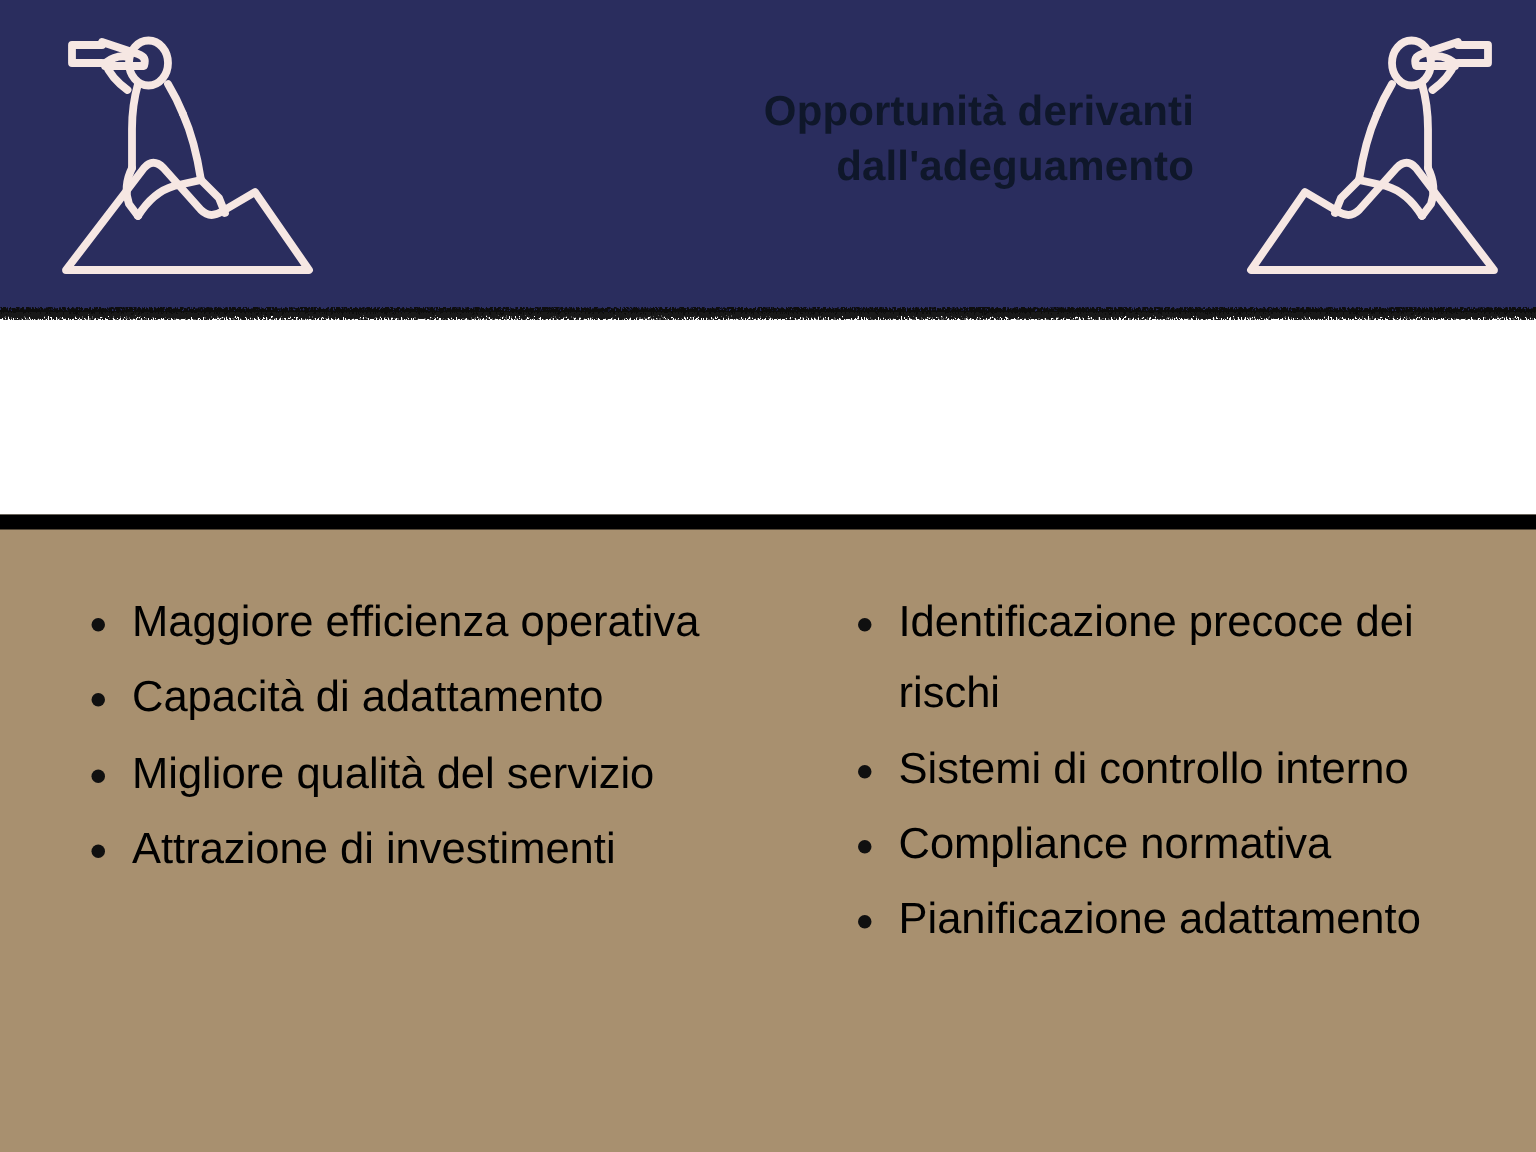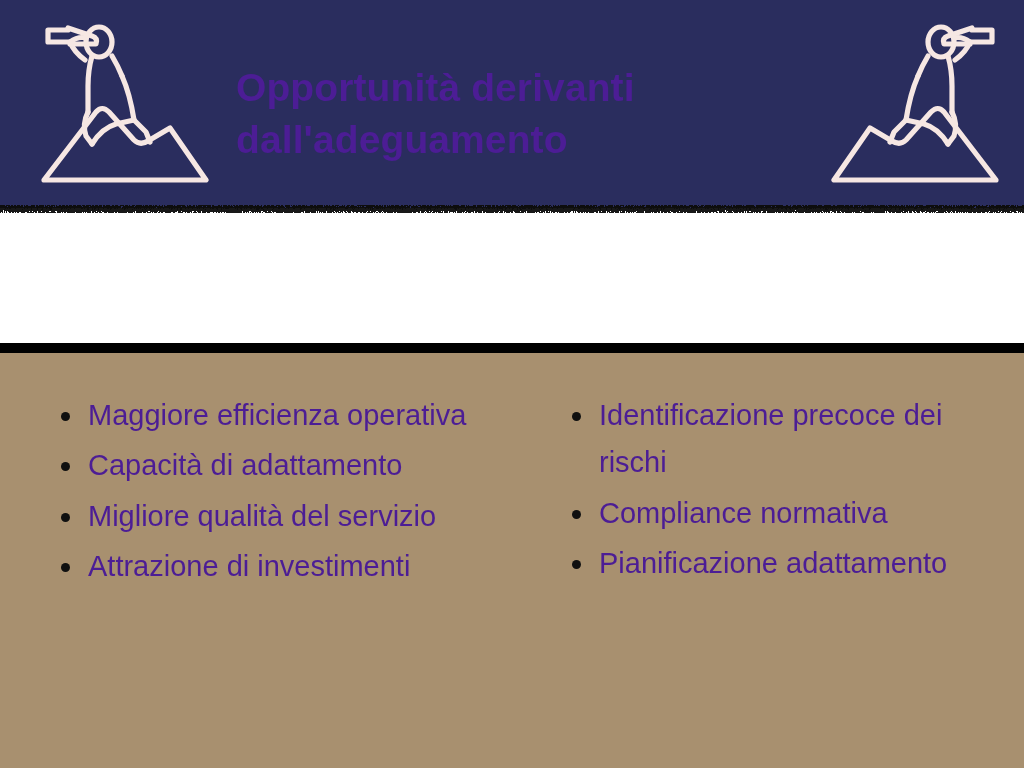--- a/index.html
+++ b/index.html
@@ -29,23 +29,23 @@
     height: 208px;
     background: #2a2d5e;
     z-index: 2;
   }
 
   .header-title {
     position: absolute;
     left: 236px;
     top: 36px;
     width: 560px;
-    text-align: left;
-    color: #4c1d95;
-    font-size: 39px;
+    text-align: right;
+    color: #0f172a;
+    font-size: 28px;
     font-weight: bold;
     line-height: 1.34;
     letter-spacing: 0.1px;
     z-index: 4;
     white-space: pre-line;
   }
 
   
   .pictogram {
     position: absolute;
@@ -134,21 +134,21 @@
 
   .bullet-col ul {
     margin: 0;
     padding: 0;
     list-style: none;
   }
   .bullet-col li {
     position: relative;
     padding-left: 40px;
     margin: 0 0 3px 0;
-    color: #4c1d95;
+    color: #000000;
     font-size: 29px;
     font-weight: normal;
     line-height: 1.63;
   }
   .bullet-col li::before {
     content: "";
     position: absolute;
     left: 13px;
     top: 20px;
     width: 9px;
@@ -238,18 +238,19 @@
       <li>Maggiore efficienza operativa</li>
       <li>Capacità di adattamento</li>
       <li>Migliore qualità del servizio</li>
       <li>Attrazione di investimenti</li>
     </ul>
   </div>
 
   <div class="bullet-col right">
     <ul>
       <li>Identificazione precoce dei rischi</li>
+      <li>Sistemi di controllo interno</li>
       <li>Compliance normativa</li>
       <li>Pianificazione adattamento</li>
     </ul>
   </div>
 
 </div>
 
 </body></html>

